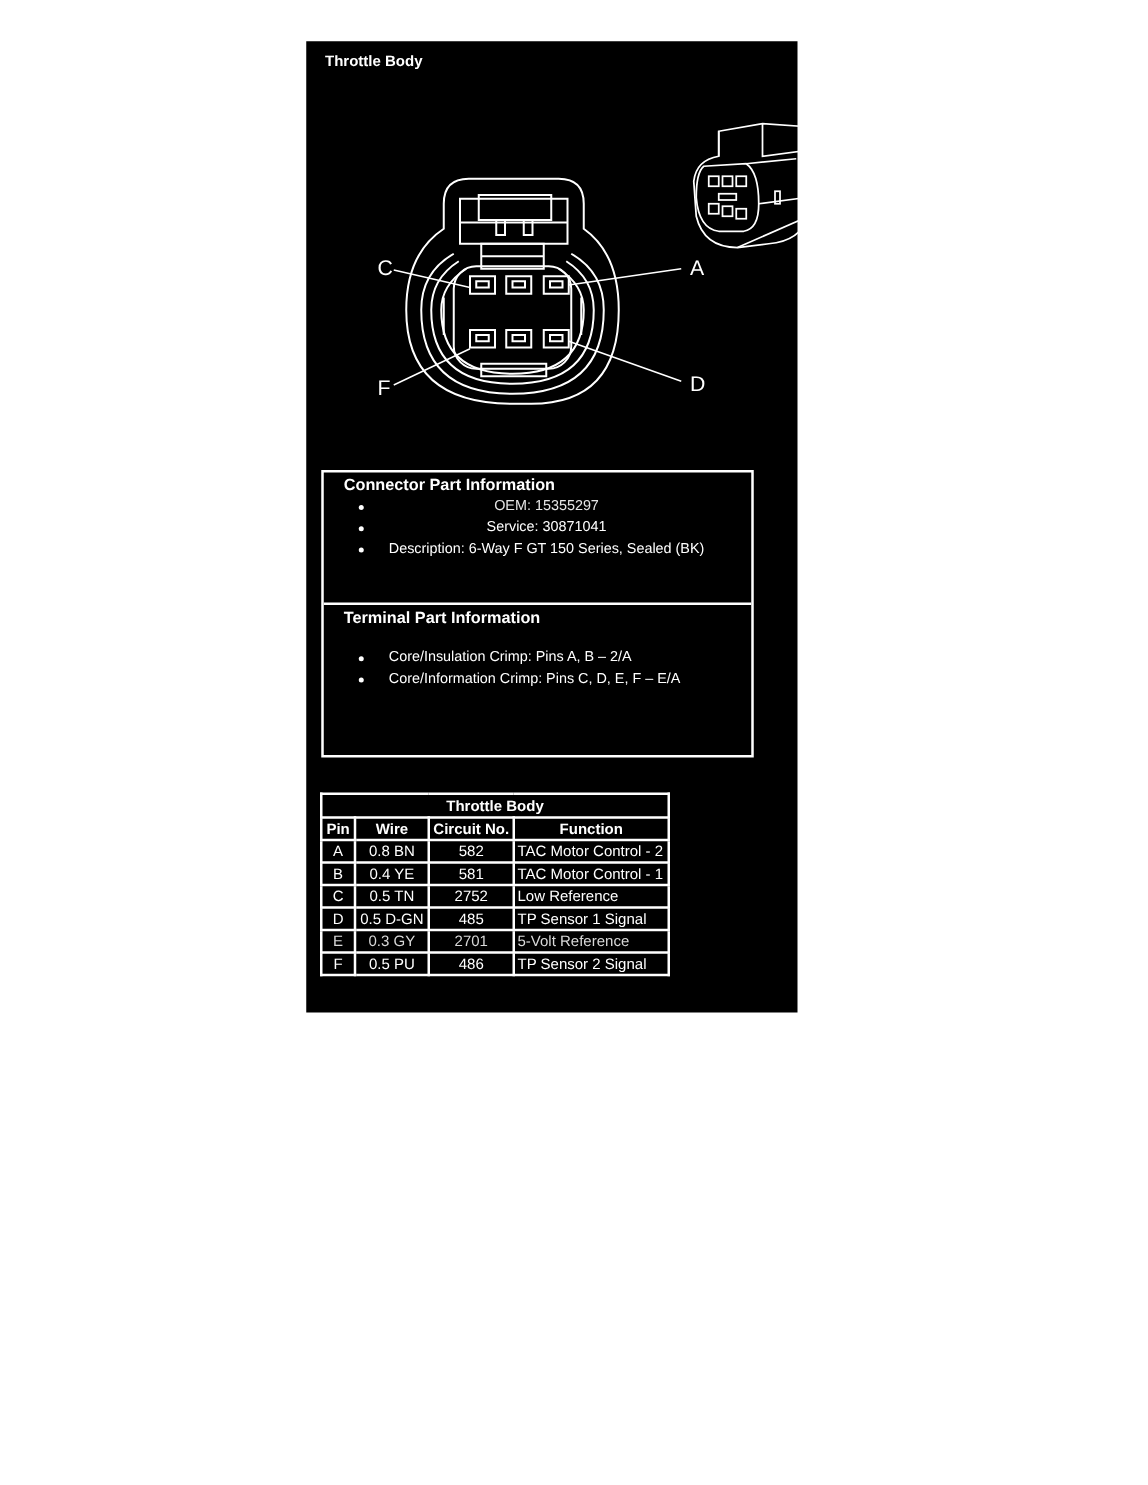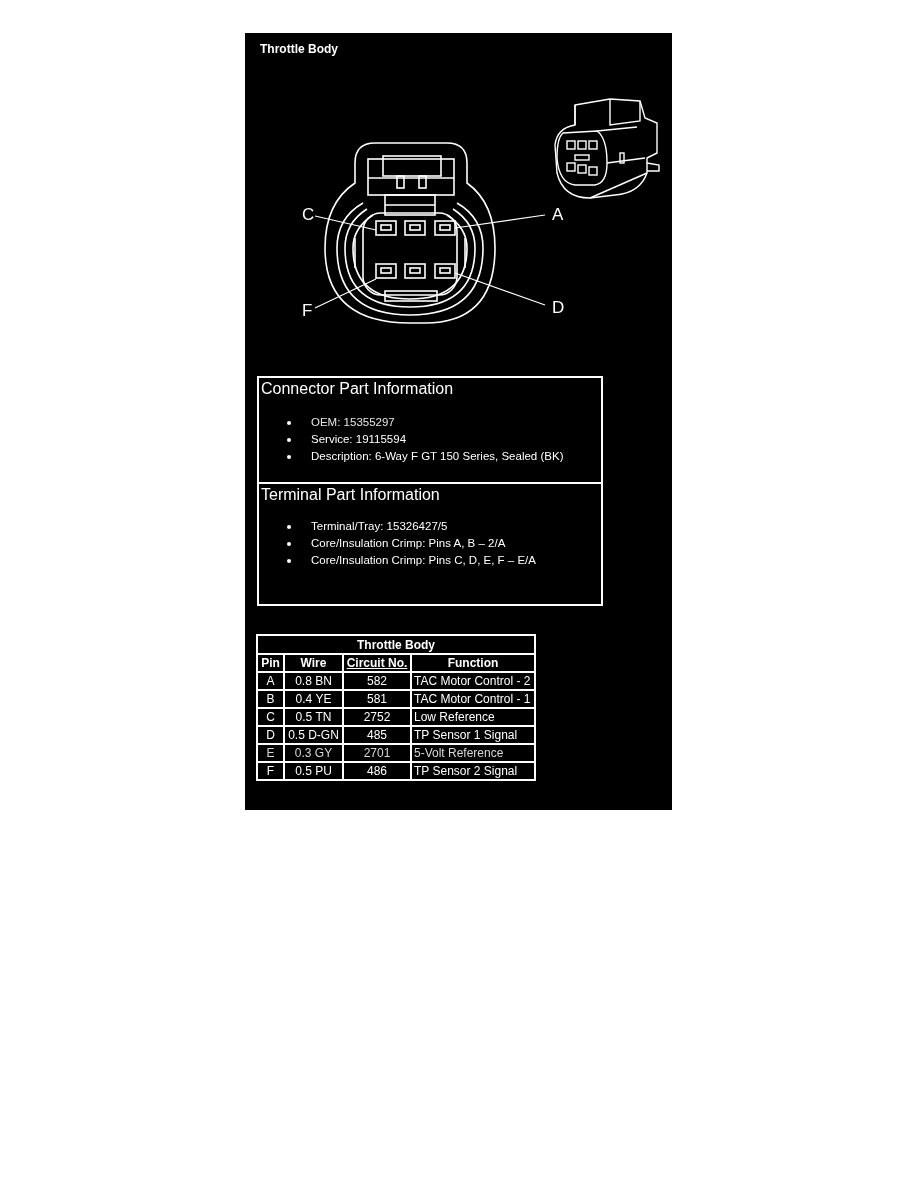--- a/index.html
+++ b/index.html
@@ -1,40 +1,40 @@
 <!DOCTYPE html>
 <html><head>
 <meta charset="utf-8">
 <style>
   html, body { margin:0; padding:0; background:#ffffff; }
   body { width:918px; height:1188px; position:relative; overflow:hidden;
          font-family:"Liberation Sans", sans-serif; }
-  .panel { position:absolute; left:245px; top:33px; width:427px; height:777px; background:#000; color:#fff; }
+  .panel { position:absolute; left:245px; top:33px; width:393px; height:777px; background:#000; color:#fff; }
   .title { position:absolute; left:15px; top:9px; font-size:12px; font-weight:bold; color:#fff; }
   .diagram { position:absolute; left:0; top:0; }
   .info-box { position:absolute; left:12px; top:343px; width:346px; height:230px;
               border:2px solid #fff; box-sizing:border-box; }
   .info-sec { position:absolute; left:0; width:100%; box-sizing:border-box; }
   .info-sec.s1 { top:0; height:106px; border-bottom:2px solid #fff; }
   .info-sec.s2 { top:106px; height:120px; }
-  .sec-head { position:absolute; left:2px; top:2px; font-size:16px; font-weight:normal; }
+  .sec-head { position:absolute; left:16px; top:2px; font-size:13px; font-weight:bold; }
   .sec-list { position:absolute; left:0; list-style:none; margin:0; padding:0; font-size:11.5px; }
-  .s1 .sec-list { top:36px; }
+  .s1 .sec-list { top:19px;text-align:center; }
   .s2 .sec-list { top:34px; }
   .sec-list li { position:relative; padding-left:52px; height:17px; line-height:17px; white-space:nowrap; }
   .sec-list li .bullet { position:absolute; left:28px; top:7px; width:4px; height:4px; border-radius:50%; background:#fff; }
   .s1 .sec-list li:first-child span.txt { color:#e6e6e6; }
   table.pins { position:absolute; left:11px; top:601px; border-collapse:collapse; border:2px solid #fff;
                font-size:12px; color:#fff; }
   table.pins th, table.pins td { border:2px solid #fff; padding:0 2px; height:16px; line-height:16px; white-space:nowrap; }
   table.pins .cap th { font-weight:bold; text-align:center; height:17px; }
   table.pins thead tr.hdr th { font-size:12px; font-weight:bold; text-align:center; }
   table.pins td.c { text-align:center; }
   table.pins td.l { text-align:left;margin-left:46px; }
-  .w-pin { width:21px; } .w-wire { width:53px; } .w-circ { width:62px;text-decoration:underline; } .w-func { width:118px; }
+  .w-pin { width:21px; } .w-wire { width:53px; } .w-circ { width:62px; } .w-func { width:118px; }
   tr.faded td { color:#d8d8d8; }
   .lbl { position:absolute; font-size:17px; color:#fff; font-family:"Liberation Sans", sans-serif; }
 </style>
 </head>
 <body>
 
 <div class="panel">
   <div class="title">Throttle Body</div>
 
   <svg class="diagram" width="427" height="340" viewBox="0 0 427 340">
@@ -101,30 +101,29 @@
   <span class="lbl" style="left:57px;top:172px;">C</span>
   <span class="lbl" style="left:307px;top:172px;">A</span>
   <span class="lbl" style="left:57px;top:268px;">F</span>
   <span class="lbl" style="left:307px;top:265px;">D</span>
 
   <div class="info-box">
     <div class="info-sec s1">
       <div class="sec-head">Connector Part Information</div>
       <ul class="sec-list">
         <li><span class="bullet"></span><span class="txt">OEM: 15355297</span></li>
-        <li><span class="bullet"></span><span class="txt">Service: 19115594</span></li>
+        <li><span class="bullet"></span><span class="txt">Service: 30871041</span></li>
         <li><span class="bullet"></span><span class="txt">Description: 6-Way F GT 150 Series, Sealed (BK)</span></li>
       </ul>
     </div>
     <div class="info-sec s2">
       <div class="sec-head">Terminal Part Information</div>
       <ul class="sec-list">
-        <li><span class="bullet"></span><span class="txt">Terminal/Tray: 15326427/5</span></li>
         <li><span class="bullet"></span><span class="txt">Core/Insulation Crimp: Pins A, B – 2/A</span></li>
-        <li><span class="bullet"></span><span class="txt">Core/Insulation Crimp: Pins C, D, E, F – E/A</span></li>
+        <li><span class="bullet"></span><span class="txt">Core/Information Crimp: Pins C, D, E, F – E/A</span></li>
       </ul>
     </div>
   </div>
 
   <table class="pins">
     <thead>
       <tr class="cap">
         <th colspan="4">Throttle Body</th>
       </tr>
       <tr class="hdr">

